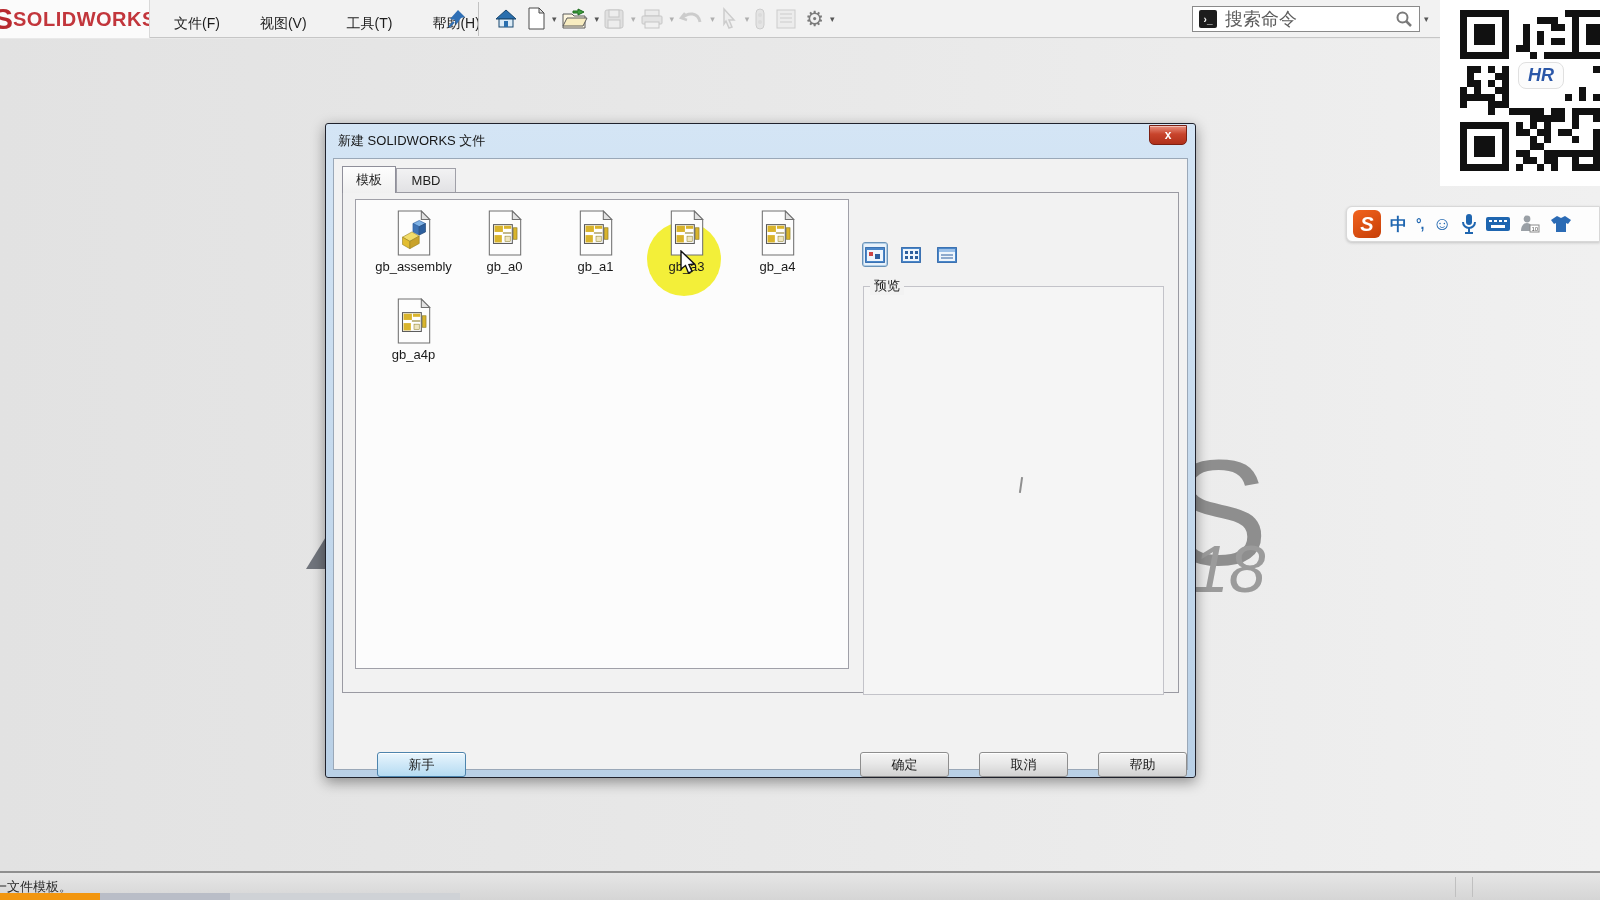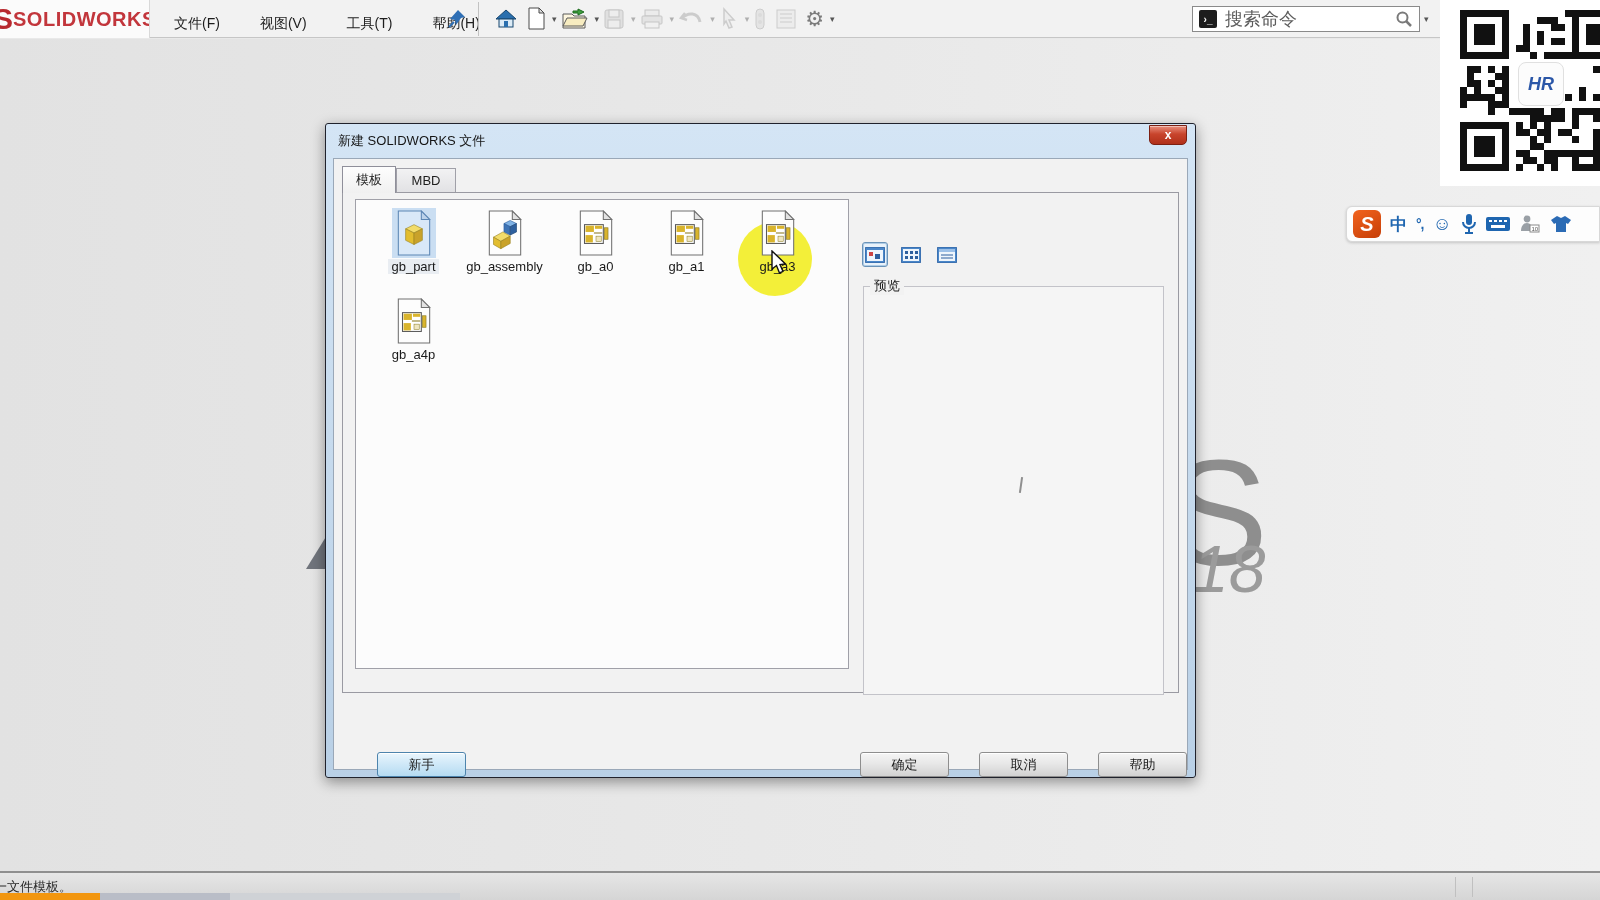--- a/index.html
+++ b/index.html
@@ -24,21 +24,21 @@
   .gear-glyph { font-size:21px; color:#7c7c7c; line-height:20px; }
 
   .searchbox { position:absolute; left:1192px; top:6px; width:228px; height:26px; background:#ffffff; border:1px solid #8a8a8a; display:flex; align-items:center; padding:0 6px; }
   .sw-prompt { width:18px; height:18px; background:#1d1d1d; color:#fff; font-size:10px; font-weight:bold; display:flex; align-items:center; justify-content:center; border-radius:2px; }
   .search-ph { flex:1; font-size:18px; color:#5c5c5c; margin-left:8px; }
   .search-dd { position:absolute; left:1424px; top:14px; font-size:9px; color:#555; }
 
   
   .qr-card { position:absolute; left:1440px; top:0; width:160px; height:186px; background:#ffffff; z-index:30; }
   .qr-wrap { position:absolute; left:20px; top:10px; width:150px; height:166px; overflow:hidden; }
-  .qr-logo { position:absolute; left:78px; top:62px; width:46px; height:44px; background:#fcfcfc; border-radius:8px; border:1px solid #e0e0e0; display:flex; align-items:center; justify-content:center; font-style:italic; font-weight:bold; font-size:18px; color:#2b57a8; }
+  .qr-logo { position:absolute; left:78px; top:62px; width:46px; height:27px; background:#fcfcfc; border-radius:8px; border:1px solid #e0e0e0; display:flex; align-items:center; justify-content:center; font-style:italic; font-weight:bold; font-size:18px; color:#2b57a8; }
 
   
   .ime { position:absolute; left:1346px; top:206px; width:254px; height:36px; background:#fdfdfd; border:1px solid #d8d8d8; border-radius:6px 0 0 6px; display:flex; align-items:center; gap:9px; padding:0 6px; z-index:30; box-shadow:0 1px 3px rgba(0,0,0,.18); }
   .ime-logo { width:28px; height:28px; border-radius:6px; background:linear-gradient(150deg,#f2641e,#c63e07); color:#fff; font-weight:bold; font-style:italic; font-size:20px; display:flex; align-items:center; justify-content:center; }
   .ime-zh { color:#1f66b0; font-weight:bold; font-size:17px; }
   .ime-punct { color:#1f66b0; font-weight:bold; font-size:14px; letter-spacing:-1px; }
   .ime-smile { color:#1f66b0; font-size:19px; }
 
   
   .canvas { position:absolute; left:0; top:39px; width:1600px; height:832px; background:linear-gradient(90deg,#e2e2e2 0%,#e9e9e9 55%,#f0f0f0 100%); }
@@ -442,32 +442,20 @@
     <div class="dlg-close">x</div>
 
     <div class="dlg-client">
       <div class="tab active">模板</div>
       <div class="tab inactive">MBD</div>
 
       <div class="tabframe">
 
         <div class="tpl-list">
 
-          <div class="tpl-item sel">
-            <span class="tpl-icon">
-              <svg width="38" height="46" viewBox="0 0 36 44">
-                  <path d="M3 1 h22 l8 8 v34 h-30 z" fill="#d9e8f8" stroke="#5c86b4"></path>
-                  <path d="M25 1 l8 8 h-8 z" fill="#bcd2ea" stroke="#5c86b4"></path>
-                  <polygon points="10,18 18,14 26,18 18,22" fill="#f2dc6a" stroke="#9a8422" stroke-width=".6"></polygon>
-                  <polygon points="10,18 18,22 18,33 10,29" fill="#e2bd30" stroke="#9a8422" stroke-width=".6"></polygon>
-                  <polygon points="18,22 26,18 26,29 18,33" fill="#c9a22a" stroke="#9a8422" stroke-width=".6"></polygon>
-                </svg>
-            </span>
-            <span class="tpl-label">gb_part</span>
-          </div>
 
           <div class="tpl-item">
             <span class="tpl-icon">
               <svg width="38" height="46" viewBox="0 0 36 44">
                   <path d="M3 1 h22 l8 8 v34 h-30 z" fill="#fdfdfd" stroke="#707070"></path>
                   <path d="M25 1 l8 8 h-8 z" fill="#e2e2e2" stroke="#707070"></path>
                   <polygon points="17,13 23,10 29,13 23,16" fill="#7fb2e5" stroke="#2d5f9e" stroke-width=".6"></polygon>
                   <polygon points="17,13 23,16 23,24 17,21" fill="#3f74b5" stroke="#2d5f9e" stroke-width=".6"></polygon>
                   <polygon points="23,16 29,13 29,21 23,24" fill="#2d5f9e" stroke="#1d426f" stroke-width=".6"></polygon>
                   <polygon points="7,26 16,21 23,25 14,30" fill="#f2dc6a" stroke="#9a8422" stroke-width=".6"></polygon>
@@ -527,20 +515,36 @@
                   <rect x="26" y="17" width="3.5" height="11" fill="#d9b42c" stroke="#8a7a20" stroke-width=".6"></rect>
                   <rect x="18" y="25" width="5" height="5" fill="#efe6c0" stroke="#8a7a20" stroke-width=".5"></rect>
                 </svg>
             </span>
             <span class="tpl-label">gb_a3</span>
             <svg class="cursor-svg" width="20" height="28" viewBox="0 0 20 28">
                 <path d="M4 1 L4 19 L8.5 15.5 L11.5 23 L15 21.5 L12 14.5 L17.5 14 Z" fill="#fff" stroke="#111" stroke-width="1.4"></path>
               </svg>
           </div>
 
+          <div class="tpl-item">
+            <span class="tpl-icon">
+              <svg width="38" height="46" viewBox="0 0 36 44">
+                  <path d="M3 1 h22 l8 8 v34 h-30 z" fill="#fdfdfd" stroke="#707070"></path>
+                  <path d="M25 1 l8 8 h-8 z" fill="#e2e2e2" stroke="#707070"></path>
+                  <rect x="7" y="14" width="18" height="18" fill="#fff" stroke="#5a5a5a"></rect>
+                  <rect x="8" y="15" width="8" height="6" fill="#d9b42c"></rect>
+                  <rect x="17" y="15" width="7" height="3" fill="#d9b42c"></rect>
+                  <rect x="8" y="24" width="7" height="7" fill="#d9b42c"></rect>
+                  <line x1="16" y1="22" x2="24" y2="22" stroke="#8a7a20"></line>
+                  <rect x="26" y="17" width="3.5" height="11" fill="#d9b42c" stroke="#8a7a20" stroke-width=".6"></rect>
+                  <rect x="18" y="25" width="5" height="5" fill="#efe6c0" stroke="#8a7a20" stroke-width=".5"></rect>
+                </svg>
+            </span>
+            <span class="tpl-label">gb_a4</span>
+          </div>
 
           <div class="tpl-item">
             <span class="tpl-icon">
               <svg width="38" height="46" viewBox="0 0 36 44">
                   <path d="M3 1 h22 l8 8 v34 h-30 z" fill="#fdfdfd" stroke="#707070"></path>
                   <path d="M25 1 l8 8 h-8 z" fill="#e2e2e2" stroke="#707070"></path>
                   <rect x="7" y="14" width="18" height="18" fill="#fff" stroke="#5a5a5a"></rect>
                   <rect x="8" y="15" width="8" height="6" fill="#d9b42c"></rect>
                   <rect x="17" y="15" width="7" height="3" fill="#d9b42c"></rect>
                   <rect x="8" y="24" width="7" height="7" fill="#d9b42c"></rect>

